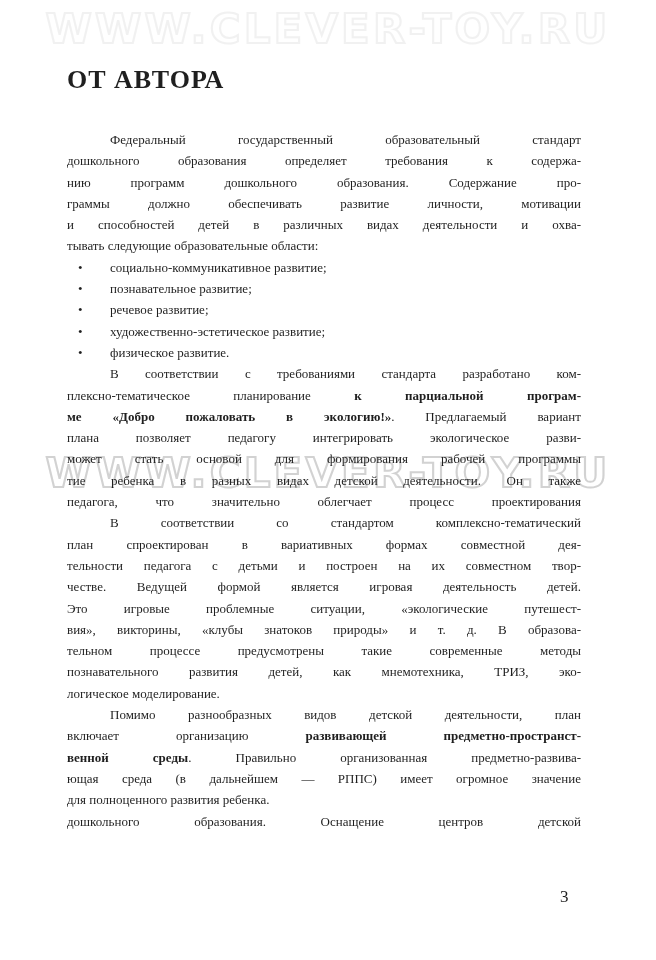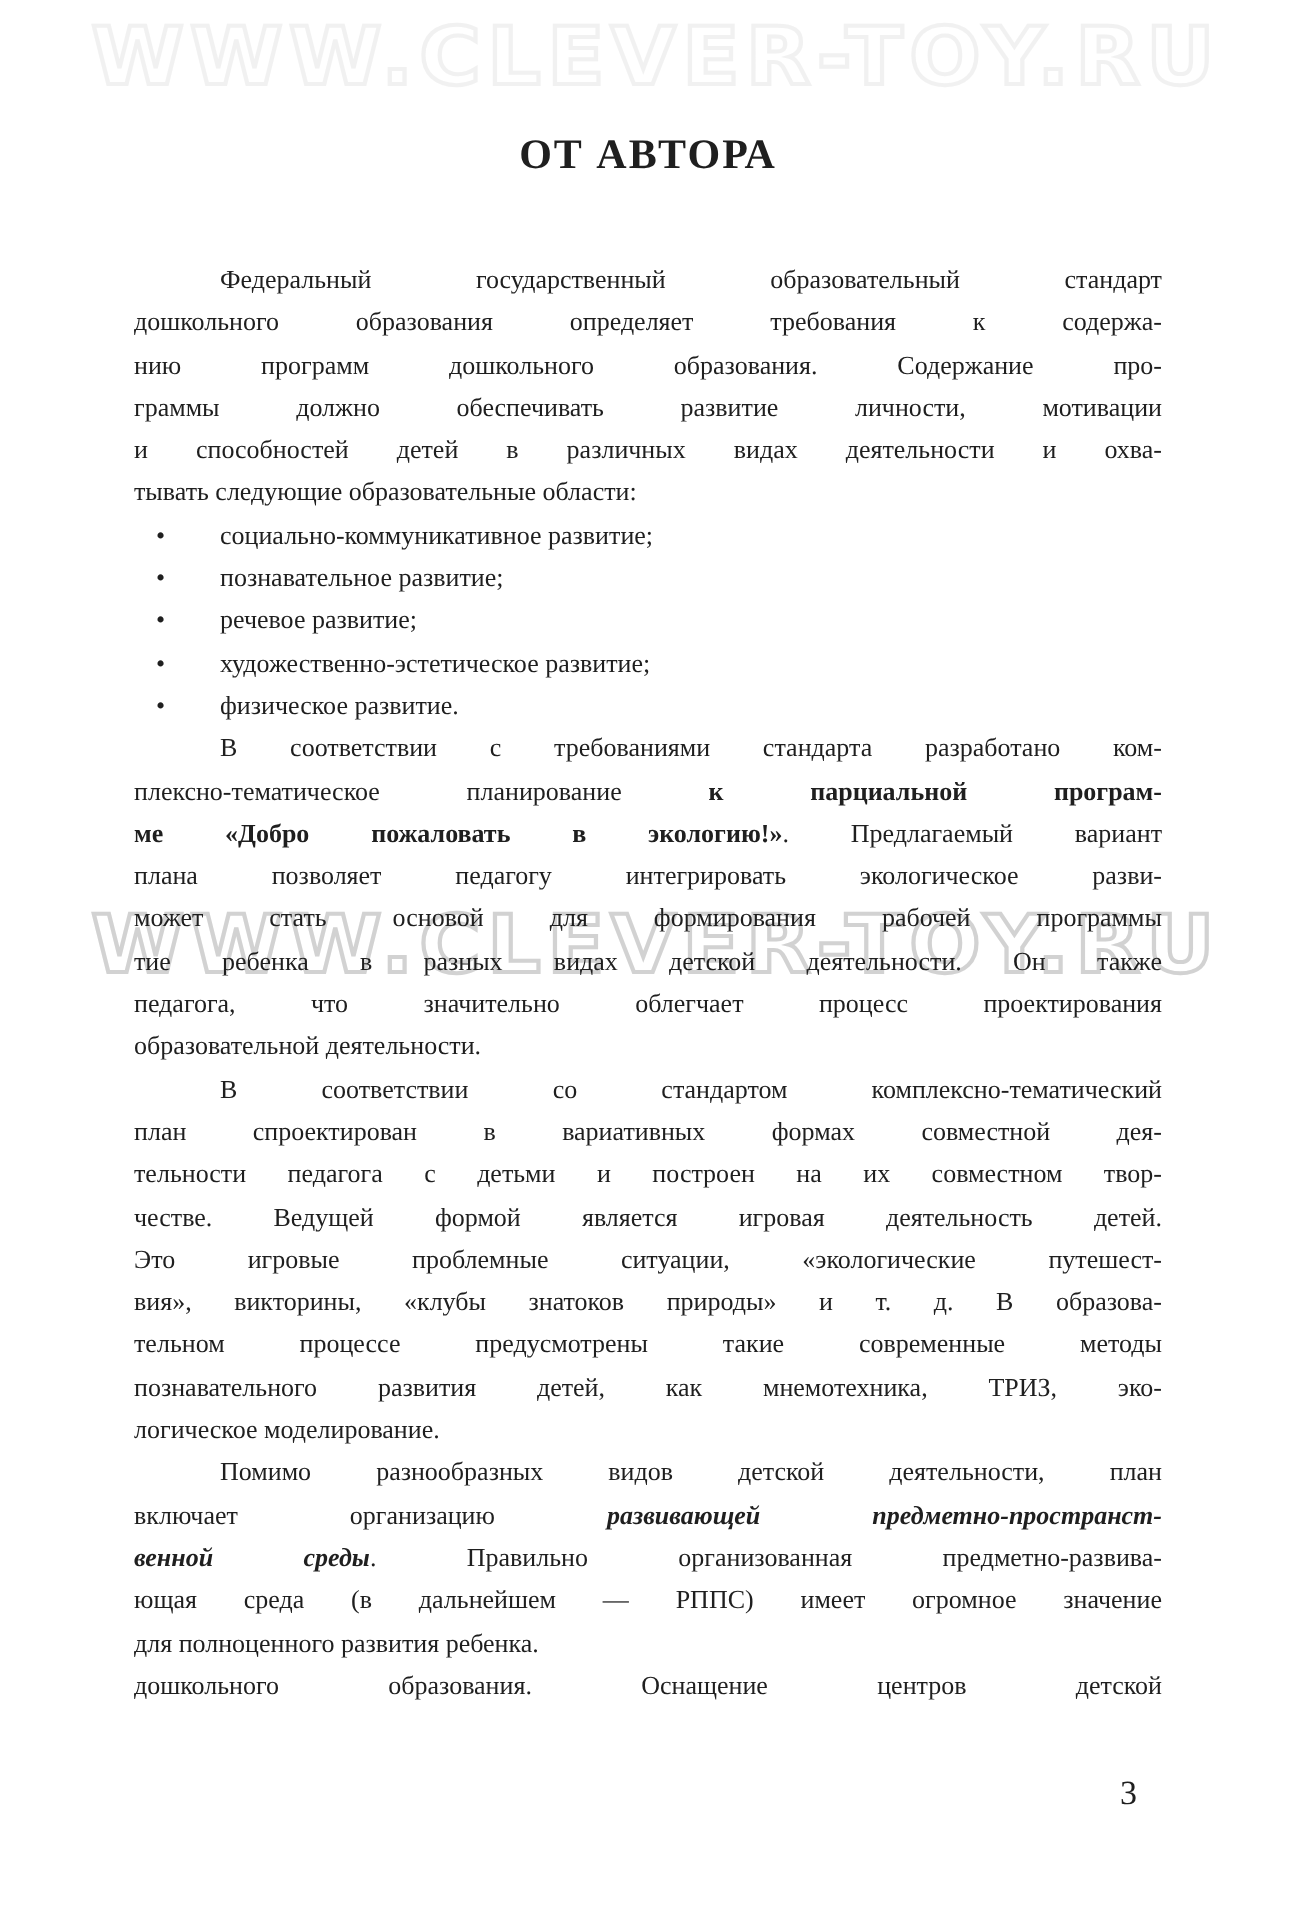--- a/index.html
+++ b/index.html
@@ -26,23 +26,23 @@
     z-index: 1;
     pointer-events: none;
   }
   .wm-top { top: 6px; -webkit-text-stroke-color: rgba(224,224,224,0.45); }
   .wm-mid { top: 450px; }
   .page-title {
     position: absolute;
     top: 65px;
     left: 67px;
     width: 514px;
-    text-align: center;
+    text-align: left;
     font-weight: bold;
-    font-size: 21px;
+    font-size: 26px;
     letter-spacing: 1px;
     z-index: 2;
   }
   .page-content {
     position: absolute;
     top: 129px;
     left: 67px;
     width: 514px;
     font-size: 13px;
     z-index: 2;
@@ -51,21 +51,21 @@
     height: 21.3px;
     line-height: 21.3px;
     text-align: justify;
     text-align-last: justify;
     overflow: hidden;
     white-space: nowrap;
   }
   .align-left { text-align: right; text-align-last: left; }
   .indent { text-indent: 43px; }
   .bold { font-weight: bold; margin-top: 29px; }
-  .bold-italic { font-weight: bold; font-style: italic; }
+  .bold-italic { font-weight: bold; }
   .bullet-line {
     position: relative;
     padding-left: 43px;
     width: 471px;
     text-align: left;
     text-align-last: left;
   }
   .bullet-marker { position: absolute; left: 11px; top: 0; }
   .page-number {
     position: absolute;
@@ -94,21 +94,20 @@
       <div class="line bullet-line"><span class="bullet-marker">•</span><span>речевое развитие;</span></div>
       <div class="line bullet-line"><span class="bullet-marker">•</span><span>художественно-эстетическое развитие;</span></div>
       <div class="line bullet-line"><span class="bullet-marker">•</span><span>физическое развитие.</span></div>
       <div class="line indent"><span>В соответствии с требованиями стандарта разработано ком-</span></div>
       <div class="line"><span>плексно-тематическое планирование </span><span class="bold">к парциальной програм-</span></div>
       <div class="line"><span class="bold">ме «Добро пожаловать в экологию!»</span><span>. Предлагаемый вариант</span></div>
       <div class="line"><span>плана позволяет педагогу интегрировать экологическое разви-</span></div>
       <div class="line"><span>может стать основой для формирования рабочей программы</span></div>
       <div class="line"><span>тие ребенка в разных видах детской деятельности. Он также</span></div>
       <div class="line"><span>педагога, что значительно облегчает процесс проектирования</span></div>
-      <div class="line align-left"><span>образовательной деятельности.</span></div>
       <div class="line indent"><span>В соответствии со стандартом комплексно-тематический</span></div>
       <div class="line"><span>план спроектирован в вариативных формах совместной дея-</span></div>
       <div class="line"><span>тельности педагога с детьми и построен на их совместном твор-</span></div>
       <div class="line"><span>честве. Ведущей формой является игровая деятельность детей.</span></div>
       <div class="line"><span>Это игровые проблемные ситуации, «экологические путешест-</span></div>
       <div class="line"><span>вия», викторины, «клубы знатоков природы» и т. д. В образова-</span></div>
       <div class="line"><span>тельном процессе предусмотрены такие современные методы</span></div>
       <div class="line"><span>познавательного развития детей, как мнемотехника, ТРИЗ, эко-</span></div>
       <div class="line align-left"><span>логическое моделирование.</span></div>
       <div class="line indent"><span>Помимо разнообразных видов детской деятельности, план</span></div>

